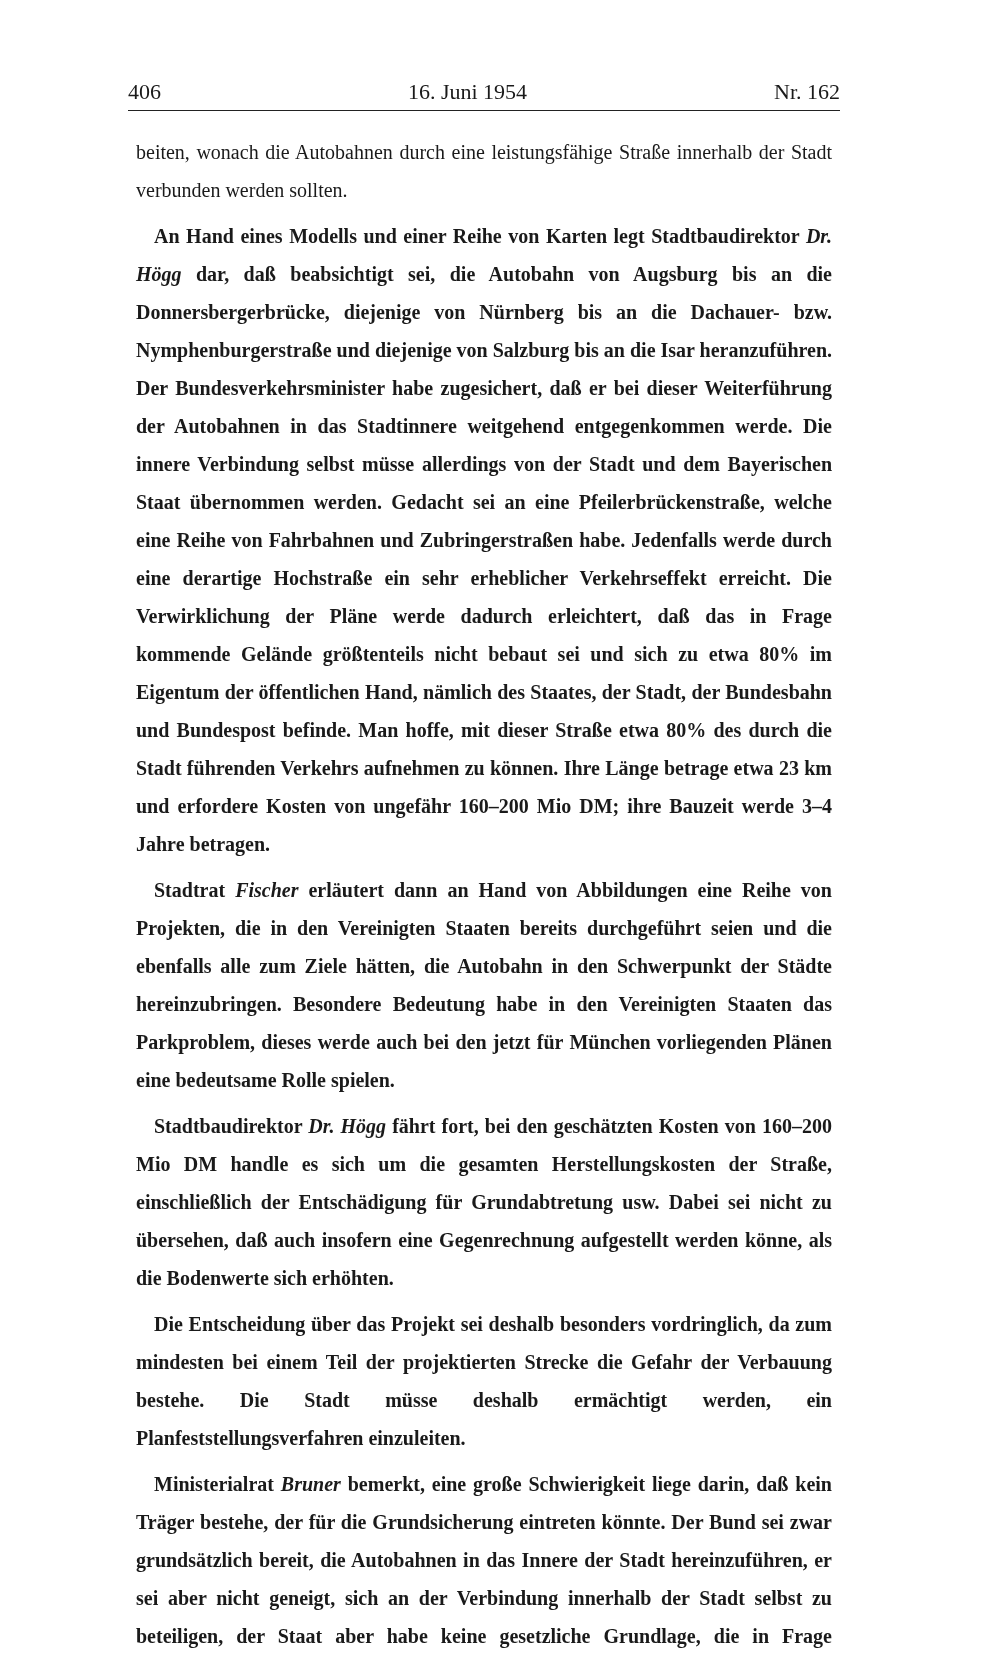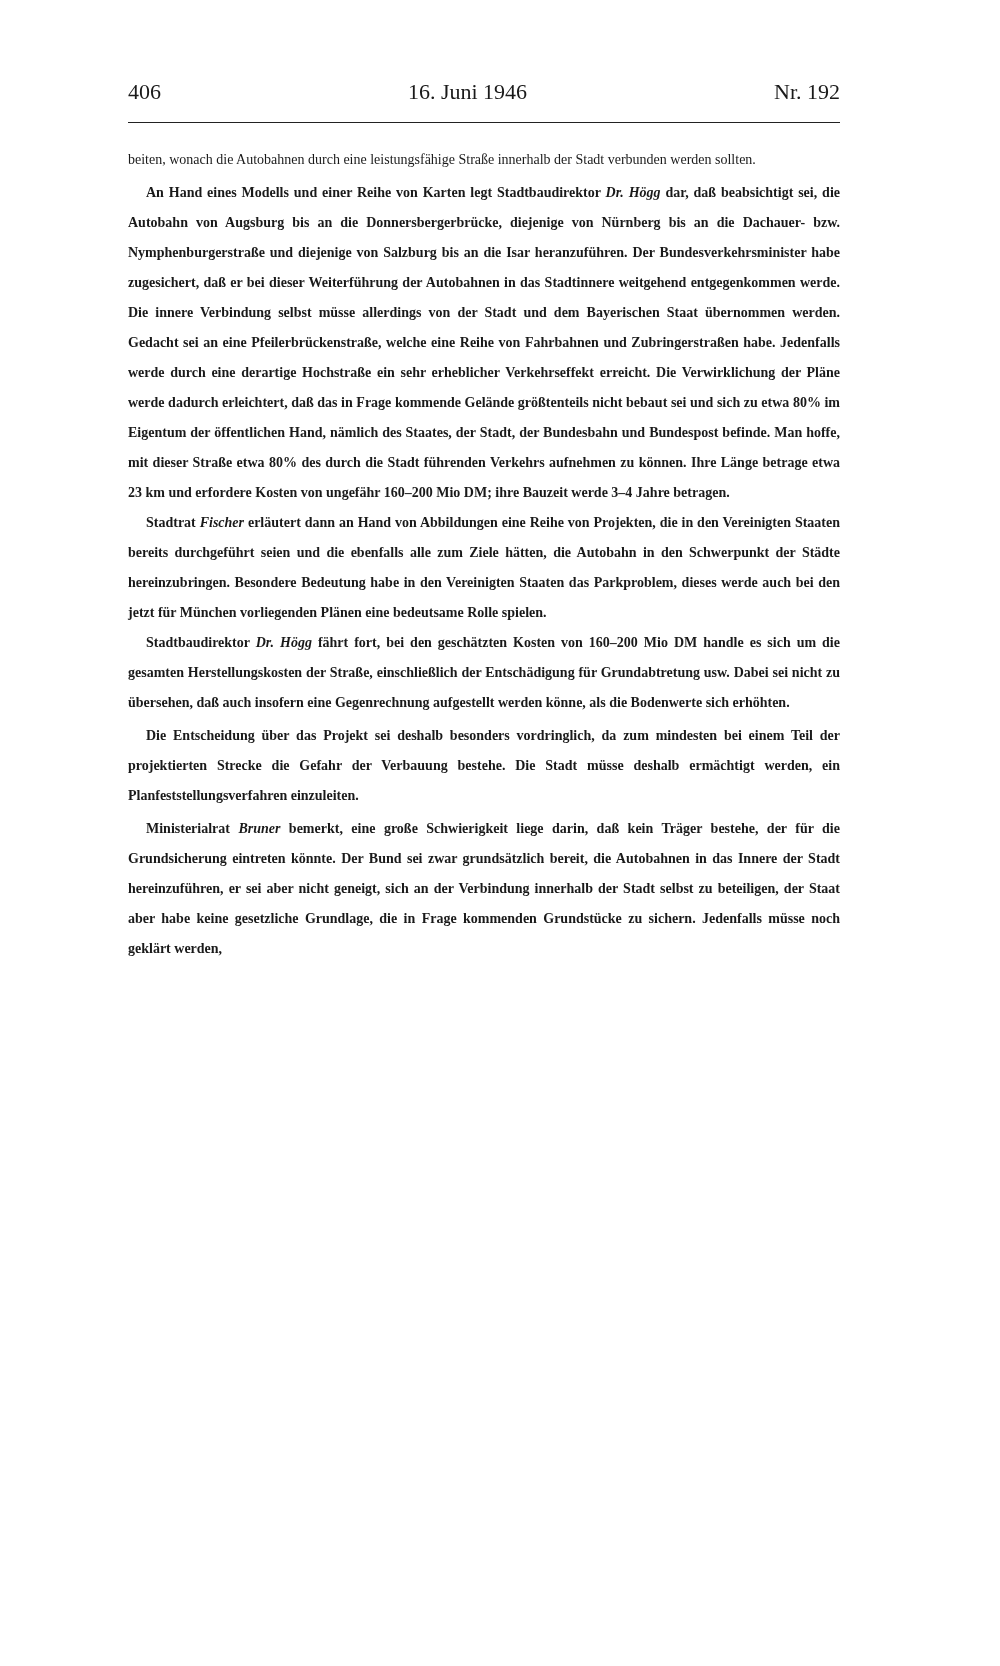--- a/index.html
+++ b/index.html
@@ -5,40 +5,40 @@
   html, body { margin: 0; padding: 0; background: #ffffff; }
   body { width: 1000px; height: 1666px; position: relative; overflow: hidden; }
   .page {
     position: absolute; left: 128px; top: 78px; width: 712px;
     font-family: "Liberation Serif", "DejaVu Serif", serif;
     color: #1a1a1a;
   }
   .running-head {
     display: flex; justify-content: space-between; align-items: baseline;
     font-size: 22px; line-height: 28px;
-    border-bottom: 1px solid #222; padding-bottom: 16px;
+    border-bottom: 1px solid #222; padding-bottom: 4px;
   }
   .body-text { margin-top: 22px; }
   .para {
-    margin: 0; font-size: 14px; line-height: 30px;
+    margin: 8px; font-size: 20px; line-height: 38px;
     text-align: justify; hyphens: manual;
   }
   .para.indent { text-indent: 18px; font-weight: bold; }
   .para + .para { margin-top: 0; }
   .para.gap { margin-top: 3px; }
   em { font-style: italic; }
 </style>
 </head>
 <body>
 
 <div class="page">
   <div class="running-head">
     <span>406</span>
-    <span>16. Juni 1946</span>
-    <span>Nr. 192</span>
+    <span>16. Juni 1954</span>
+    <span>Nr. 162</span>
   </div>
 
   <div class="body-text">
     <p class="para">
       <span>beiten, wonach die Autobahnen durch eine leistungsfähige Straße innerhalb der Stadt verbunden werden sollten.</span>
     </p>
 
     <p class="para indent gap">
       <span>An Hand eines Modells und einer Reihe von Karten legt Stadtbaudirektor </span><em>Dr. Högg</em><span> dar, daß beabsichtigt sei, die Autobahn von Augsburg bis an die Donnersbergerbrücke, diejenige von Nürnberg bis an die Dachauer- bzw. Nymphenburgerstraße und diejenige von Salzburg bis an die Isar heranzuführen. Der Bundesverkehrsminister habe zugesichert, daß er bei dieser Weiterführung der Autobahnen in das Stadtinnere weitgehend entgegenkommen werde. Die innere Verbindung selbst müsse allerdings von der Stadt und dem Bayerischen Staat übernommen werden. Gedacht sei an eine Pfeilerbrückenstraße, welche eine Reihe von Fahrbahnen und Zubringerstraßen habe. Jedenfalls werde durch eine derartige Hochstraße ein sehr erheblicher Verkehrseffekt erreicht. Die Verwirklichung der Pläne werde dadurch erleichtert, daß das in Frage kommende Gelände größtenteils nicht bebaut sei und sich zu etwa 80% im Eigentum der öffentlichen Hand, nämlich des Staates, der Stadt, der Bundesbahn und Bundespost befinde. Man hoffe, mit dieser Straße etwa 80% des durch die Stadt führenden Verkehrs aufnehmen zu können. Ihre Länge betrage etwa 23 km und erfordere Kosten von ungefähr 160–200 Mio DM; ihre Bauzeit werde 3–4 Jahre betragen.</span>
     </p>

